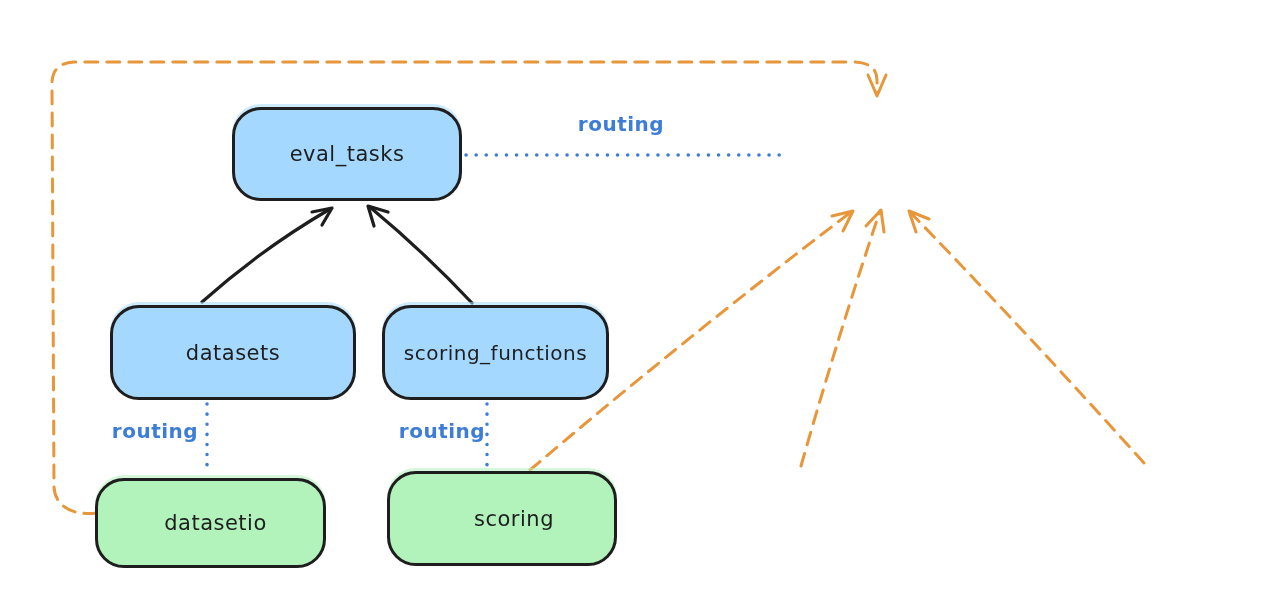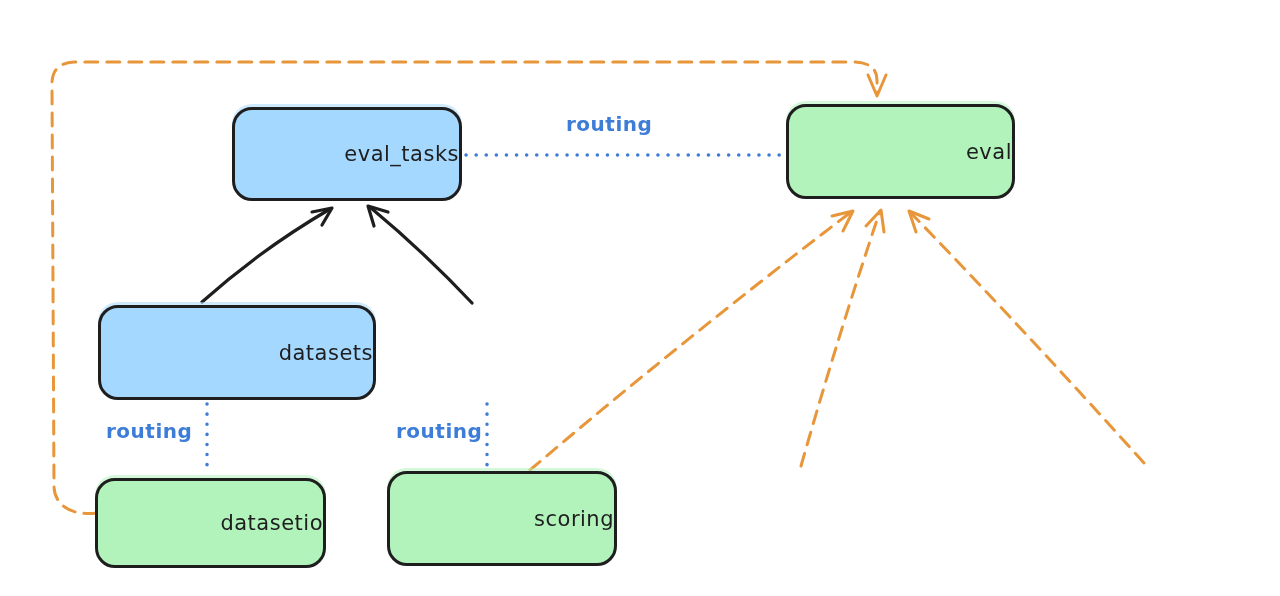--- a/index.html
+++ b/index.html
@@ -20,45 +20,46 @@
     left: 0;
     top: 0;
     width: 1280px;
     height: 596px;
     pointer-events: none;
   }
   .node {
     position: absolute;
     display: flex;
     align-items: center;
-    justify-content: flex-end;
+    justify-content: center;
     border: 3px solid #1e1e1e;
-    border-radius: 20px;
+    border-radius: 29px;
     font-size: 21px;
     letter-spacing: 0.5px;
     color: #1e1e1e;
     box-sizing: border-box;
   }
   .node.blue  { background: #a5d8ff; box-shadow: 0 -3px 0 0 rgba(165,216,255,0.55); }
   .node.green { background: #b2f2bb; box-shadow: 0 -3px 0 0 rgba(178,242,187,0.55); }
 
   .node.eval-tasks         { left: 232px;  top: 107px; width: 230px; height: 94px; }
   .node.eval               { left: 786px;  top: 104px; width: 229px; height: 95px; }
-  .node.datasets           { left: 98px;   top: 305px; width: 278px; height: 95px; }
+  .node.datasets           { left: 110px;   top: 305px; width: 246px; height: 95px; }
   .node.scoring-functions  { left: 382px;  top: 305px; width: 227px; height: 95px; font-size: 20px; }
   .node.datasetio          { left: 95px;   top: 478px; width: 231px; height: 90px; padding-left: 10px; }
   .node.scoring            { left: 387px;  top: 471px; width: 230px; height: 95px; padding-left: 24px; }
   .node.agents             { left: 705px;  top: 468px; width: 229px; height: 98px; }
   .node.inference          { left: 1022px; top: 465px; width: 230px; height: 98px; }
 
   .routing-label {
     position: absolute;
     font-size: 20px;
     font-weight: 600;
     color: #3d7dd8;
+    text-align: center;
     letter-spacing: 0.5px;
   }
   .routing-top  { left: 566px; top: 112px; width: 110px; }
   .routing-left { left: 106px; top: 419px; width: 98px;  }
   .routing-mid  { left: 396px; top: 419px; width: 92px;  }
 </style>
 </head>
 <body>
 
 <div class="canvas">
@@ -99,28 +100,28 @@
     <g stroke="#1e1e1e" stroke-width="3.2" stroke-linecap="round" stroke-linejoin="round">
       <path d="M 472 303 Q 424 252 371 208"></path>
       <path d="M 374 226 L 368 206 L 388 212"></path>
     </g>
   </svg>
 
   <div class="node blue eval-tasks">
     <span>eval_tasks</span>
   </div>
 
-  <div class="node green eval">
-    <span>eval</span>
-  </div>
 
   <div class="node blue datasets">
     <span>datasets</span>
   </div>
 
+  <div class="node blue scoring-functions">
+    <span>scoring_functions</span>
+  </div>
 
   <div class="node green datasetio">
     <span>datasetio</span>
   </div>
 
   <div class="node green scoring">
     <span>scoring</span>
   </div>
 
 

